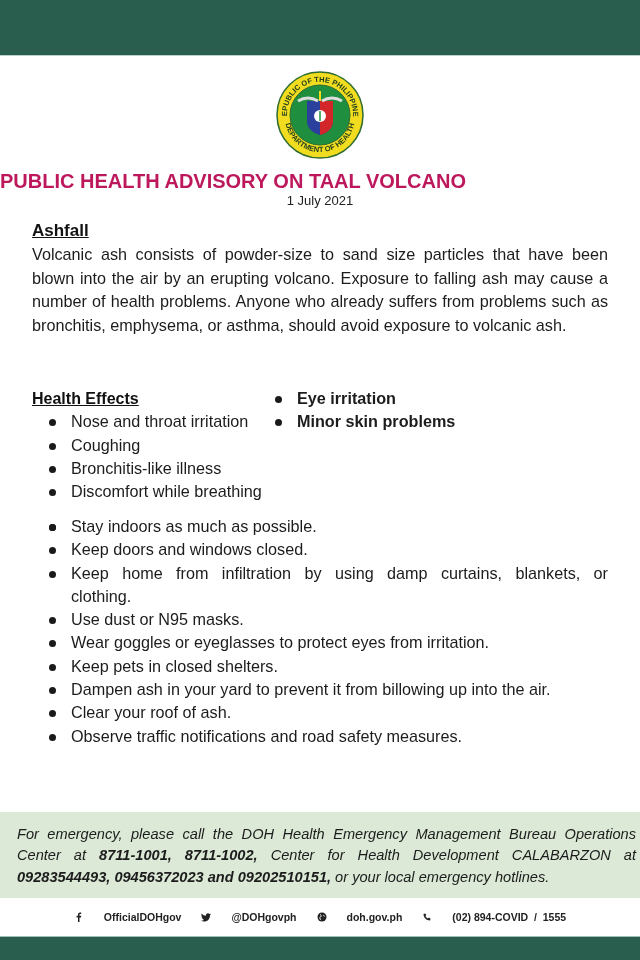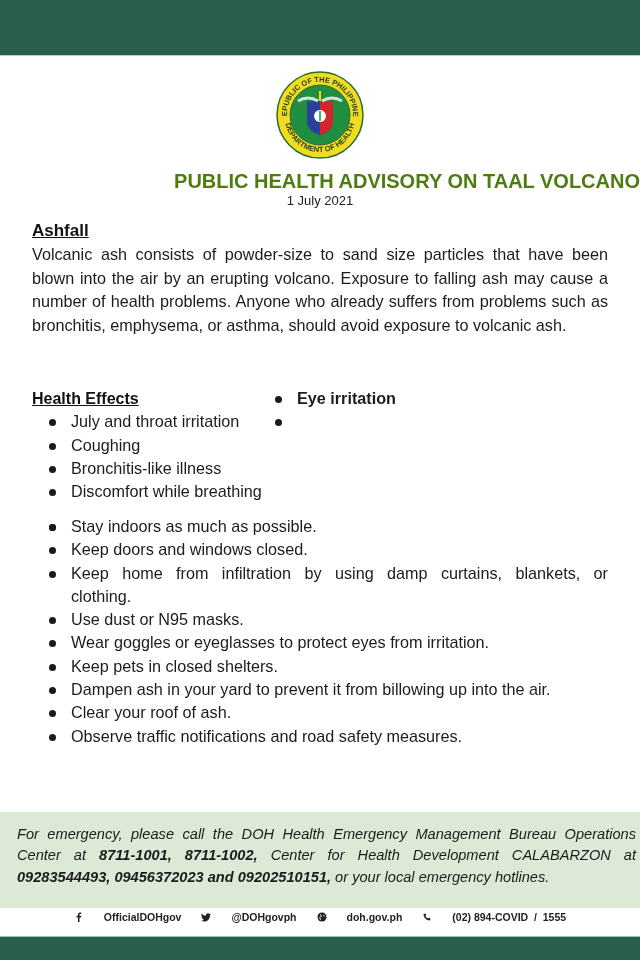--- a/index.html
+++ b/index.html
@@ -1,42 +1,42 @@
 <!DOCTYPE html>
 <html><head>
 <meta charset="utf-8">
 <style>
   * { margin: 0; padding: 0; box-sizing: border-box; }
   html, body { width: 640px; height: 960px; background: #ffffff; overflow: hidden; }
   body { font-family: "Liberation Sans", sans-serif; color: #1a1a1a; position: relative; }
   .top-bar { position: absolute; left: 0; top: 0; width: 640px; height: 56px; background: #295e4e; border-bottom: 1px solid #b9d3cc; }
   .bottom-bar { position: absolute; left: 0; top: 936px; width: 640px; height: 24px; background: #295e4e; border-top: 1px solid #9fc0b6; }
   .seal { position: absolute; left: 276px; top: 71px; width: 88px; height: 88px; }
-  .title { position: absolute; left: 0; top: 170px; width: 640px; text-align: right; font-weight: bold; font-size: 20px; letter-spacing: 0px; color: #4d7c0f; }
+  .title { position: absolute; left: 0; top: 170px; width: 640px; text-align: left; font-weight: bold; font-size: 20px; letter-spacing: 0px; color: #be185d; }
   .date { position: absolute; left: 0; top: 193px; width: 640px; text-align: center; font-size: 13px; color: #222; }
   .section-heading { font-weight: bold; font-size: 16px; color: #111; text-decoration: underline; }
   .ashfall { position: absolute; left: 32px; top: 221px; width: 576px; }
   .ashfall .section-heading { font-size: 17px; margin-bottom: 2px; }
   .para { font-size: 16.2px; line-height: 23.6px; text-align: justify; color: #1c1c1c; }
   .effects { position: absolute; left: 32px; top: 387px; width: 576px; }
   .effects-left { position: absolute; left: 0; top: 0; width: 250px; }
   .effects-right { position: absolute; left: 252px; top: 0; width: 324px; }
   ul.bullets { list-style: none; }
   ul.bullets li { position: relative; font-size: 16.2px; line-height: 23.3px; color: #1c1c1c; }
   .effects-left ul { margin-left: 39px; }
   .effects-left .section-heading { line-height: 23.3px; }
   ul.bullets li .dot { position: absolute; left: -22px; top: 9px; width: 7px; height: 7px; border-radius: 50%; background: #1a1a1a; }
   .effects-right ul { margin-left: 13px; font-weight: bold; }
   .effects-right li.wrap { text-align: justify; }
   .cope { position: absolute; left: 32px; top: 515px; width: 576px; }
   .cope .section-heading { line-height: 23px; }
   .cope ul { margin-left: 39px; }
   .cope li { text-align: justify; }
   .cope li.spread { word-spacing: 8px; }
-  .emergency { position: absolute; left: 0; top: 812px; width: 640px; height: 96px; background: #dbe9d6; padding: 12px 4px 0 17px; }
+  .emergency { position: absolute; left: 0; top: 812px; width: 640px; height: 86px; background: #dbe9d6; padding: 12px 4px 0 17px; }
   .emergency p { font-style: italic; font-size: 14.6px; line-height: 21.3px; text-align: justify; text-align-last: left; color: #1c1c1c; }
   .emergency b { font-weight: bold; }
   .contacts { position: absolute; left: 0; top: 909px; width: 640px; height: 16px; display: flex; justify-content: center; gap: 20px; font-size: 10.5px; font-weight: bold; color: #222; }
   .contact { display: flex; align-items: center; gap: 20px; }
   .contact .ic { display: inline-flex; width: 10px; height: 10px; align-items: center; justify-content: center; }
 </style>
 </head>
 <body>
 
 <div class="top-bar"></div>
@@ -67,30 +67,30 @@
 
 <section class="ashfall">
   <div class="section-heading">Ashfall</div>
   <p class="para">Volcanic ash consists of powder-size to sand size particles that have been blown into the air by an erupting volcano. Exposure to falling ash may cause a number of health problems. Anyone who already suffers from problems such as bronchitis, emphysema, or asthma, should avoid exposure to volcanic ash.</p>
 </section>
 
 <section class="effects">
   <div class="effects-left">
     <div class="section-heading">Health Effects</div>
     <ul class="bullets">
-      <li><span class="dot"></span><span>July and throat irritation</span></li>
+      <li><span class="dot"></span><span>Nose and throat irritation</span></li>
       <li><span class="dot"></span><span>Coughing</span></li>
       <li><span class="dot"></span><span>Bronchitis-like illness</span></li>
       <li><span class="dot"></span><span>Discomfort while breathing</span></li>
     </ul>
   </div>
   <div class="effects-right">
     <ul class="bullets">
       <li><span class="dot"></span><span>Eye irritation</span></li>
-      <li><span class="dot"></span></li>
+      <li><span class="dot"></span><span>Minor skin problems</span></li>
     </ul>
   </div>
 </section>
 
 <section class="cope">
   <ul class="bullets">
     <li><span class="dot"></span></li>
     <li><span class="dot"></span><span>Stay indoors as much as possible.</span></li>
     <li><span class="dot"></span><span>Keep doors and windows closed.</span></li>
     <li class="spread"><span class="dot"></span><span>Keep home from infiltration by using damp curtains, blankets, or clothing.</span></li>

